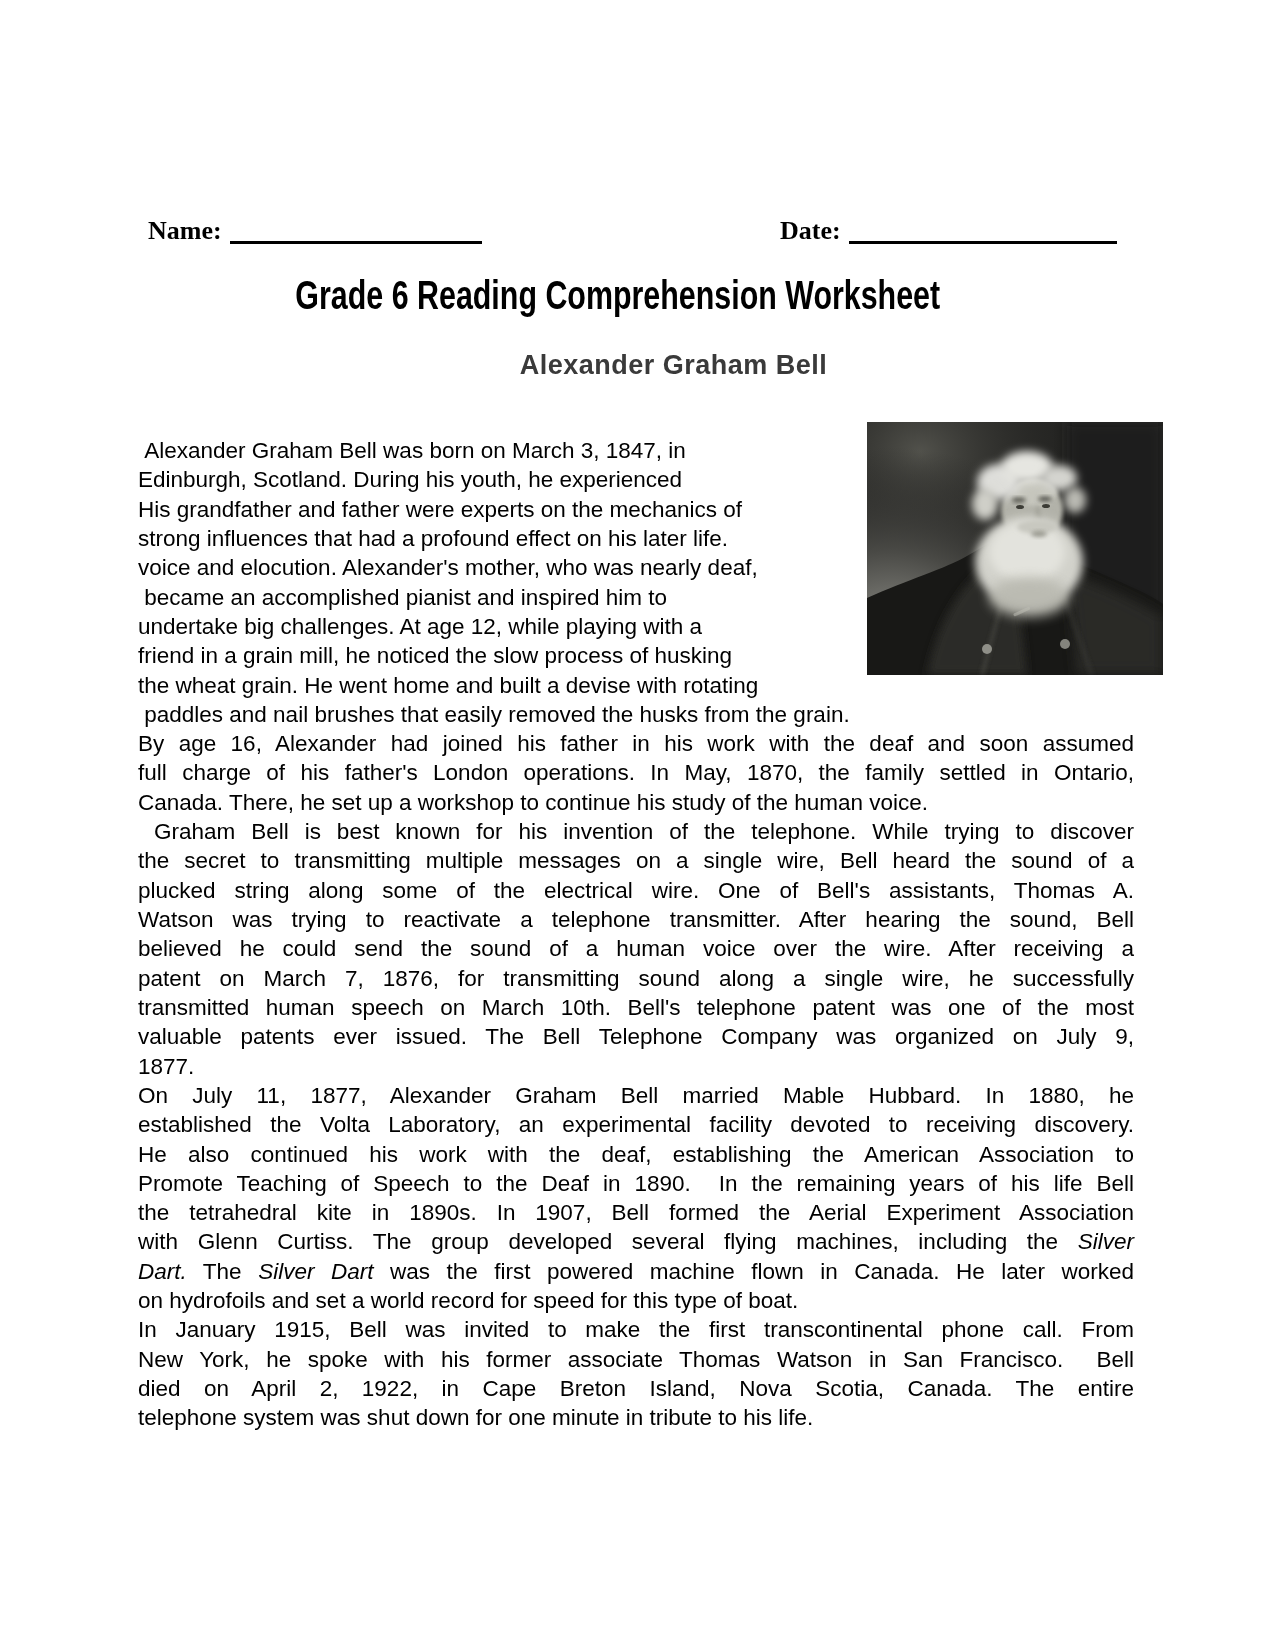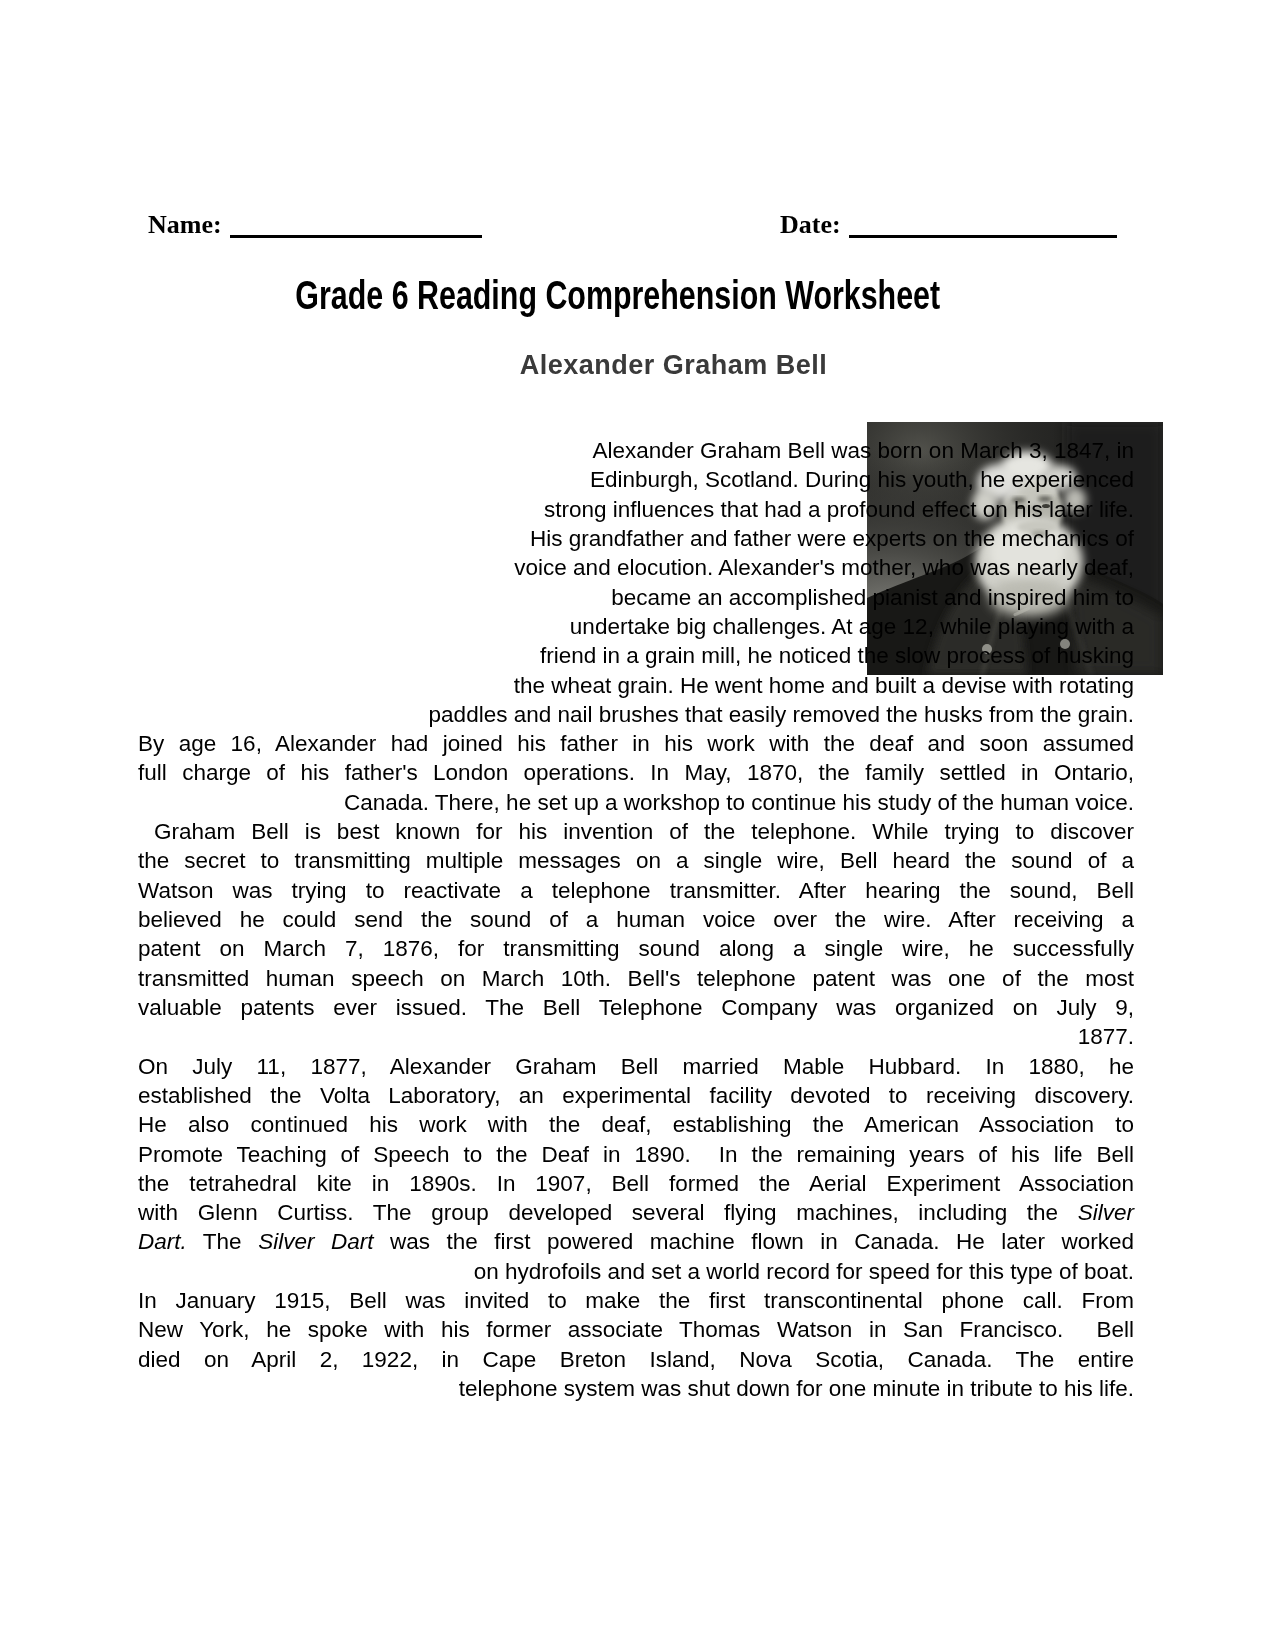--- a/index.html
+++ b/index.html
@@ -12,21 +12,21 @@
     width: 1275px;
     height: 1650px;
     background: #ffffff;
     overflow: hidden;
     font-family: "Liberation Sans", sans-serif;
     color: #000000;
   }
   
   .namedate {
     position: absolute;
-    top: 208px;
+    top: 214px;
     left: 0;
     width: 100%;
     height: 44px;
   }
   .field {
     position: absolute;
     top: 0;
     font-family: "Liberation Serif", serif;
     font-weight: bold;
     font-size: 26px;
@@ -85,21 +85,21 @@
   .passage {
     position: absolute;
     left: 138px;
     top: 436px;
     width: 996px;
     font-size: 22.5px;
   }
   .line {
     height: 29.32px;
     line-height: 29.32px;
-    text-align: right;
+    text-align: left;
     white-space: normal;
   }
   .line.j {
     text-align: justify;
     text-align-last: justify;
   }
   .it { font-style: italic; }
 </style>
 </head>
 <body>
@@ -172,33 +172,34 @@
     <ellipse cx="162" cy="140" rx="54" ry="46" fill="#d2d2cb" filter="url(#b4)"></ellipse>
     <ellipse cx="160" cy="130" rx="38" ry="30" fill="#e3e3dd" filter="url(#b4)"></ellipse>
     <ellipse cx="170" cy="105" rx="20" ry="7" fill="#c8c8c0" filter="url(#b2)"></ellipse>
     <ellipse cx="172" cy="112" rx="8" ry="3" fill="#8a8a80" filter="url(#b2)" opacity="0.8"></ellipse>
     <ellipse cx="162" cy="175" rx="40" ry="20" fill="#b9b9b0" filter="url(#b6)" opacity="0.9"></ellipse>
   </svg>
 
   <div class="passage" id="passage-lines">
       <div class="line"><span>&nbsp;Alexander Graham Bell was born on March 3, 1847, in</span></div>
       <div class="line"><span>Edinburgh, Scotland. During his youth, he experienced</span></div>
+      <div class="line"><span>His grandfather and father were experts on the mechanics of</span></div>
       <div class="line"><span>strong influences that had a profound effect on his later life.</span></div>
-      <div class="line"><span>His grandfather and father were experts on the mechanics of</span></div>
       <div class="line"><span>voice and elocution. Alexander's mother, who was nearly deaf,</span></div>
       <div class="line"><span>&nbsp;became an accomplished pianist and inspired him to</span></div>
       <div class="line"><span>undertake big challenges. At age 12, while playing with a</span></div>
       <div class="line"><span>friend in a grain mill, he noticed the slow process of husking</span></div>
       <div class="line"><span>the wheat grain. He went home and built a devise with rotating</span></div>
       <div class="line"><span>&nbsp;paddles and nail brushes that easily removed the husks from the grain.</span></div>
       <div class="line j"><span>By age 16, Alexander had joined his father in his work with the deaf and soon assumed</span></div>
       <div class="line j"><span>full charge of his father's London operations. In May, 1870, the family settled in Ontario,</span></div>
       <div class="line"><span>Canada. There, he set up a workshop to continue his study of the human voice.</span></div>
       <div class="line j"><span>&nbsp;Graham Bell is best known for his invention of the telephone. While trying to discover</span></div>
       <div class="line j"><span>the secret to transmitting multiple messages on a single wire, Bell heard the sound of a</span></div>
+      <div class="line j"><span>plucked string along some of the electrical wire. One of Bell's assistants, Thomas A.</span></div>
       <div class="line j"><span>Watson was trying to reactivate a telephone transmitter. After hearing the sound, Bell</span></div>
       <div class="line j"><span>believed he could send the sound of a human voice over the wire. After receiving a</span></div>
       <div class="line j"><span>patent on March 7, 1876, for transmitting sound along a single wire, he successfully</span></div>
       <div class="line j"><span>transmitted human speech on March 10th. Bell's telephone patent was one of the most</span></div>
       <div class="line j"><span>valuable patents ever issued. The Bell Telephone Company was organized on July 9,</span></div>
       <div class="line"><span>1877.</span></div>
       <div class="line j"><span>On July 11, 1877, Alexander Graham Bell married Mable Hubbard. In 1880, he</span></div>
       <div class="line j"><span>established the Volta Laboratory, an experimental facility devoted to receiving discovery.</span></div>
       <div class="line j"><span>He also continued his work with the deaf, establishing the American Association to</span></div>
       <div class="line j"><span>Promote Teaching of Speech to the Deaf in 1890.&nbsp; In the remaining years of his life Bell</span></div>

